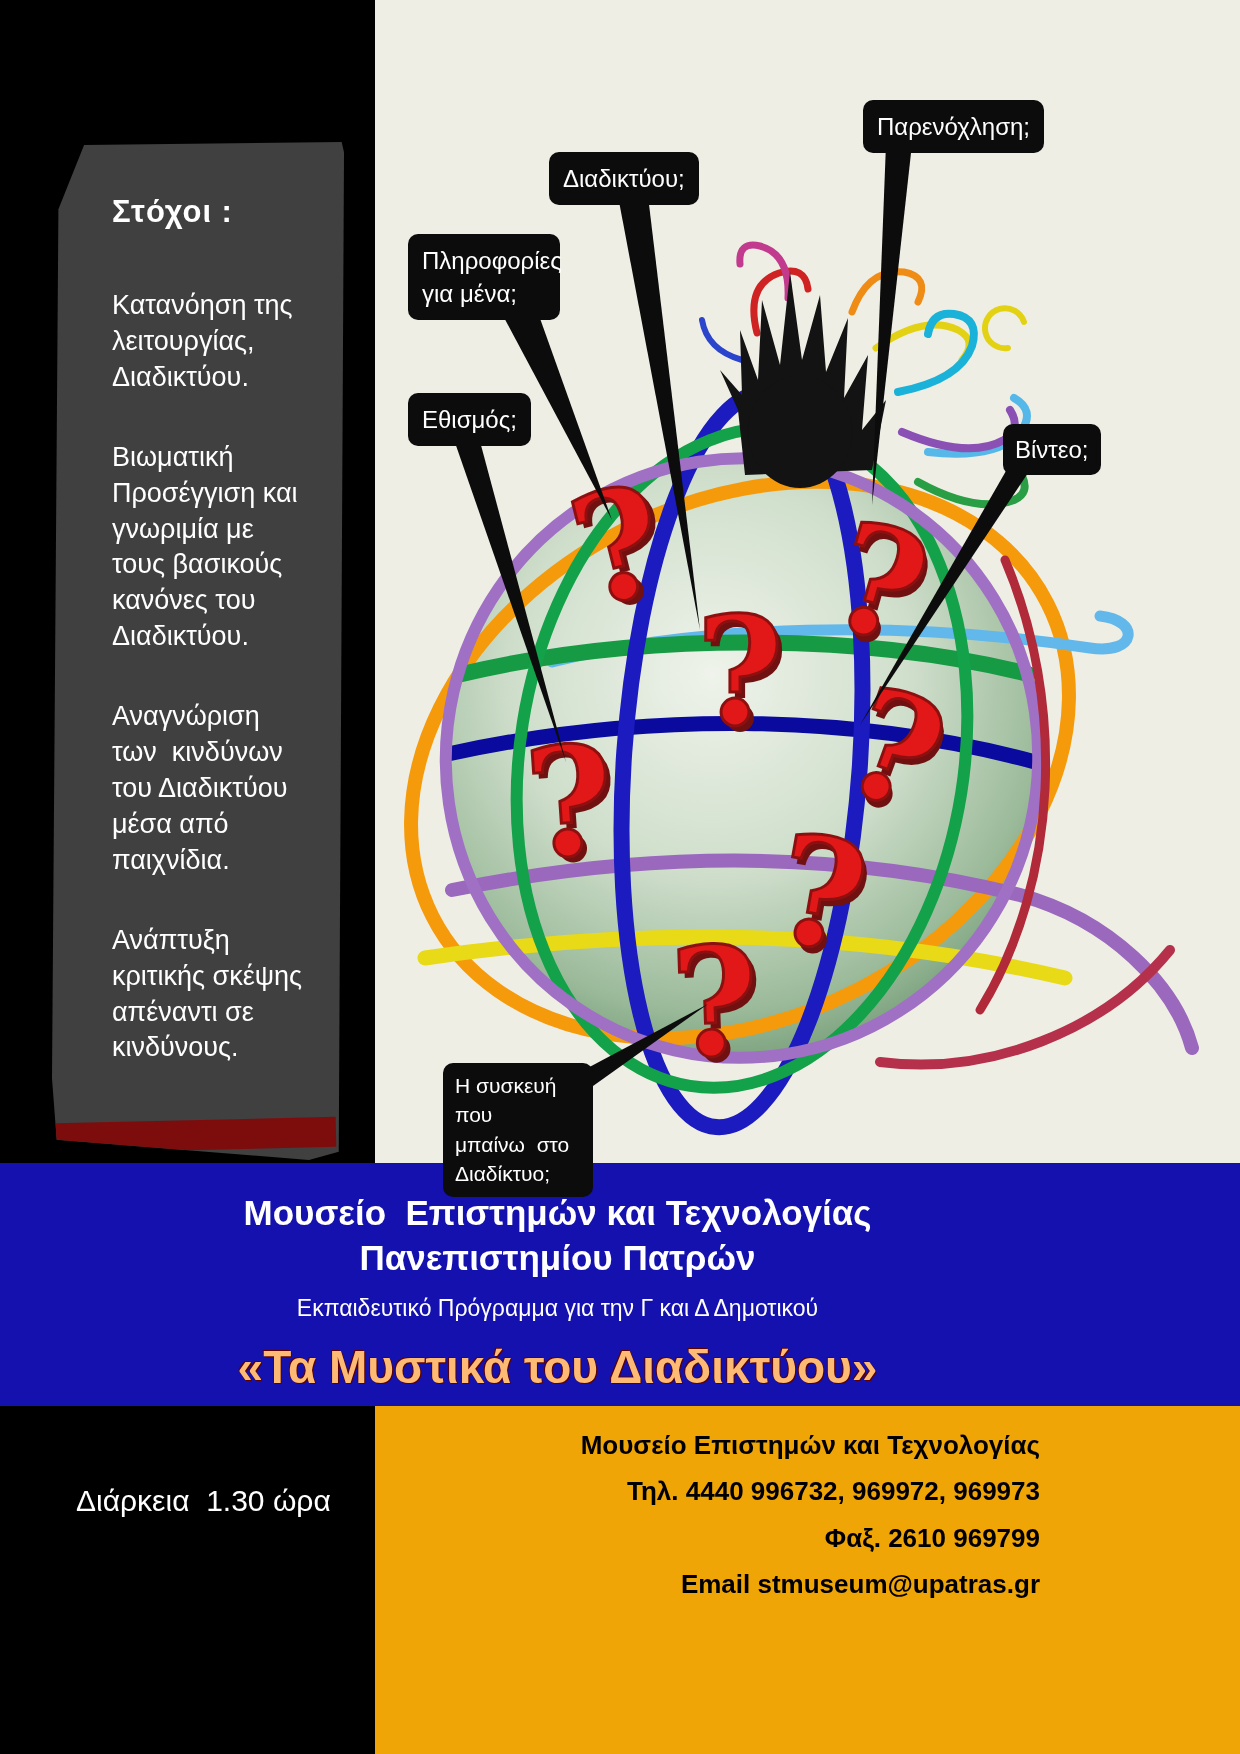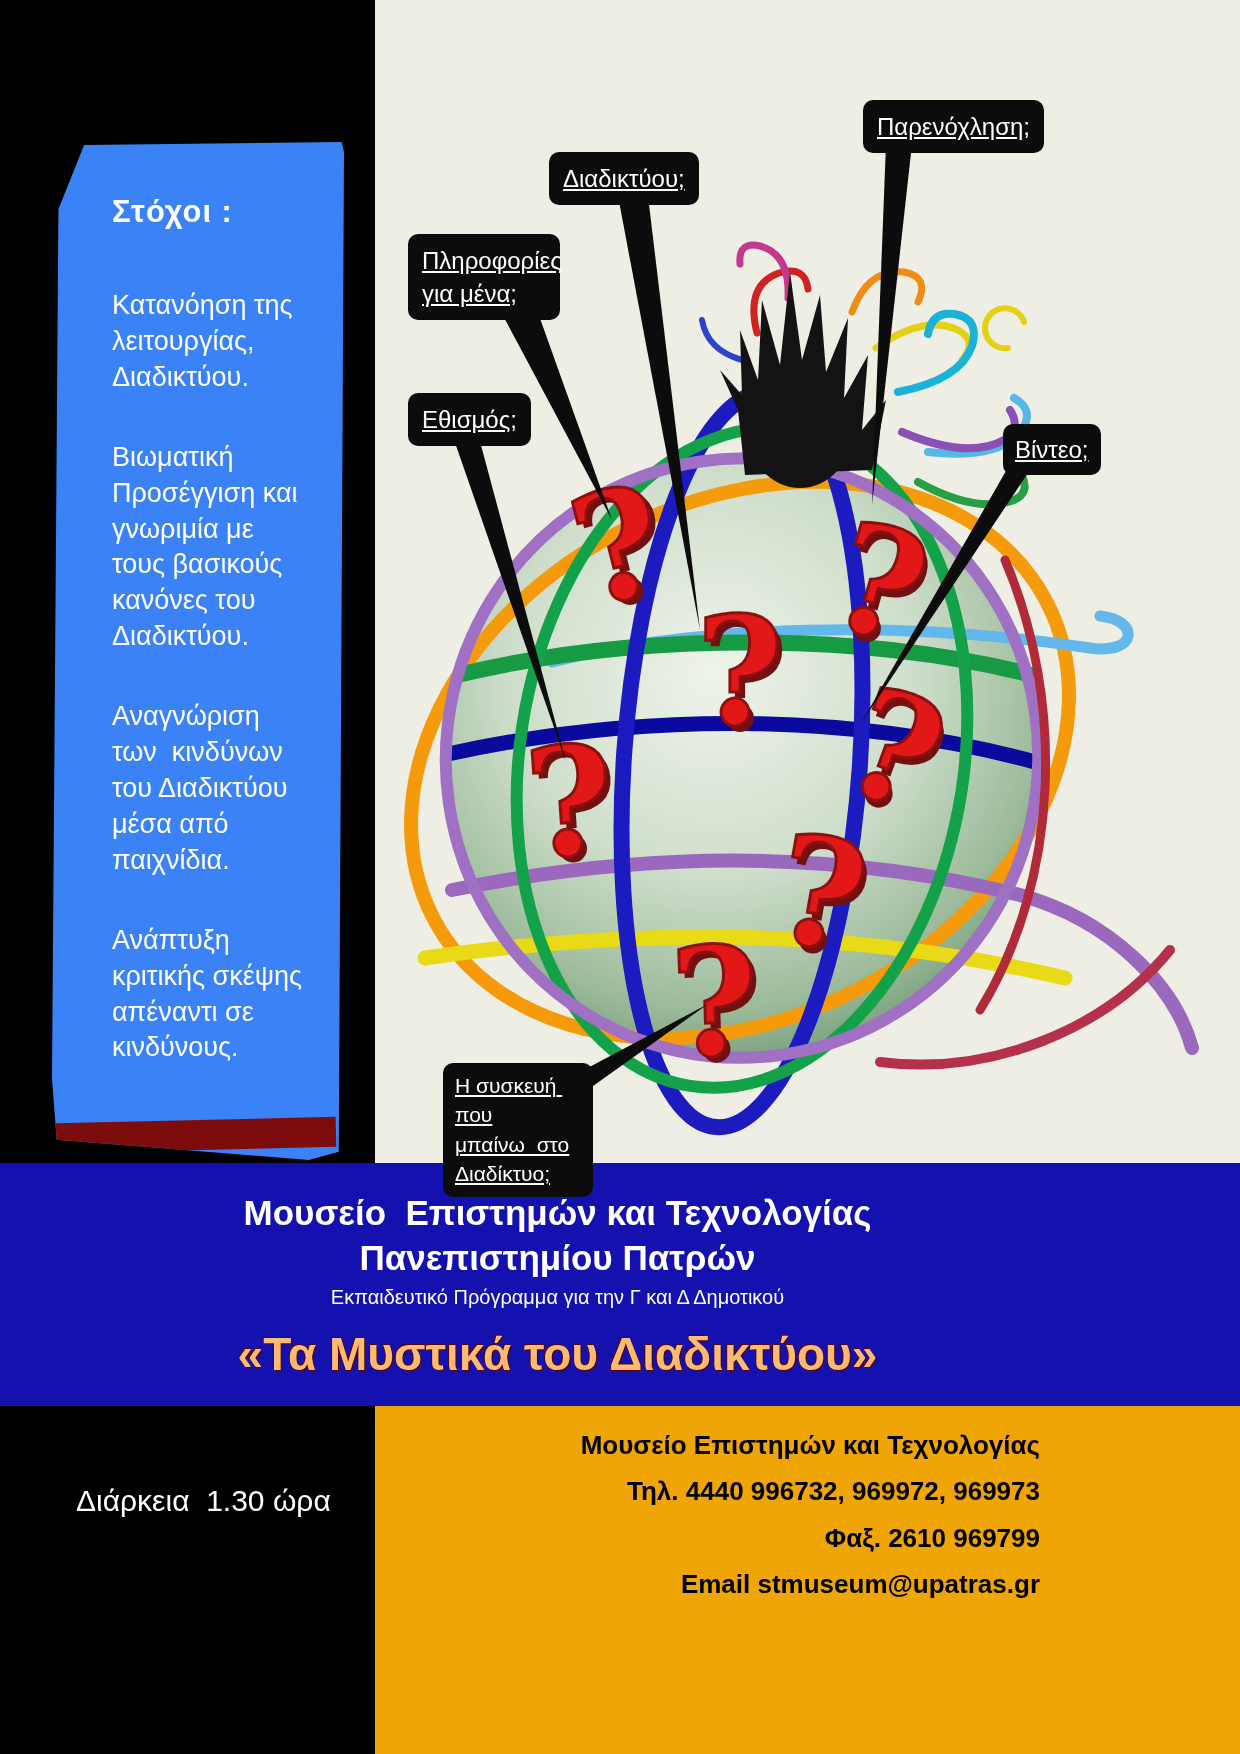--- a/index.html
+++ b/index.html
@@ -6,44 +6,44 @@
   html,body { width:1240px; height:1754px; }
   body { font-family:"Liberation Sans","DejaVu Sans",sans-serif; background:#000; position:relative; }
   .poster { position:absolute; left:0; top:0; width:1240px; height:1754px; background:#000; overflow:hidden; }
 
   
   .art-bg { position:absolute; left:375px; top:0; width:865px; height:1163px; background:#efeee5; }
   .art-svg { position:absolute; left:375px; top:0; width:865px; height:1163px; }
 
   
   .red-block { position:absolute; left:52px; top:142px; width:292px; height:1018px; }
-  .red-main { position:absolute; inset:0; background:#3b82f6;
+  .red-main { position:absolute; inset:0; background:#404040;
      clip-path: polygon(2.2% 6.6%, 11% 0.3%, 99.2% 0%, 100% 1%, 98.2% 99.2%, 88% 100%, 1.6% 98%, 0% 92%); }
   .red-main::after { content:""; position:absolute; left:4px; bottom:10px; width:96%; height:30px;
      background:#7d0d0d; transform:rotate(-1.3deg); }
   .goals { position:absolute; inset:0; padding:52px 28px 0 60px; color:#fff; }
   .goals-title { font-size:31px; font-weight:bold; letter-spacing:1px; margin-bottom:58px; }
   .goal-item { font-size:27px; line-height:1.33; margin-bottom:34px;margin-top:44px; }
   .pw { white-space:pre-wrap; }
 
   
   .bubble { position:absolute; background:#0c0c0c; color:#fff; border-radius:10px;
-            padding:10px 14px; font-size:24px; line-height:1.38; z-index:5;text-decoration:underline; }
+            padding:10px 14px; font-size:24px; line-height:1.38; z-index:5; }
   .bubble-info      { left:408px; top:234px; width:152px; }
   .bubble-photos    { left:549px; top:152px; }
   .bubble-harass    { left:863px; top:100px; }
   .bubble-addiction { left:408px; top:393px; }
   .bubble-video     { left:1003px; top:424px; padding:9px 12px; }
   .bubble-device    { left:420px; top:1063px; width:150px; font-size:21px; line-height:1.4; padding:8px 12px;margin-left:23px; }
 
   
   .blue-band { position:absolute; left:0; top:1163px; width:1240px; height:243px; background:#1411ae;
                color:#fff; text-align:center; padding:28px 125px 0 0; }
   .museum-line { font-size:35px; font-weight:bold; line-height:1.28; }
-  .program-line { font-size:20px; margin-top:5px; }
+  .program-line { font-size:23px; margin-top:14px; }
   .poster-title { font-size:46px; font-weight:bold; color:#fdba74; margin-top:18px;
                   text-shadow:1px 1px 0 #5a0000, -1px -1px 0 #5a0000; }
 
   
   .footer-black { position:absolute; left:0; top:1406px; width:375px; height:348px; background:#000; }
   .duration { position:absolute; left:76px; top:78px; color:#fff; font-size:30px; font-weight:normal; }
   .footer-gold { position:absolute; left:375px; top:1406px; width:865px; height:348px; background:#efa506;
                  color:#000; text-align:right; padding:16px 200px 0 0; }
   .contact-line { font-size:26px; font-weight:bold; line-height:1.78; }
 </style>

